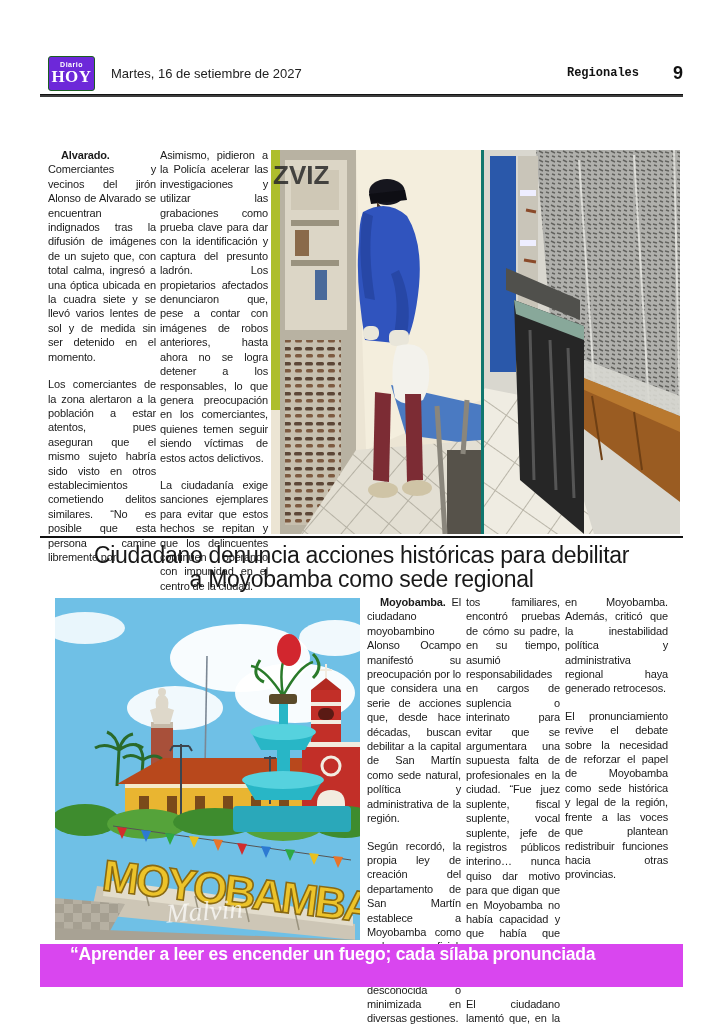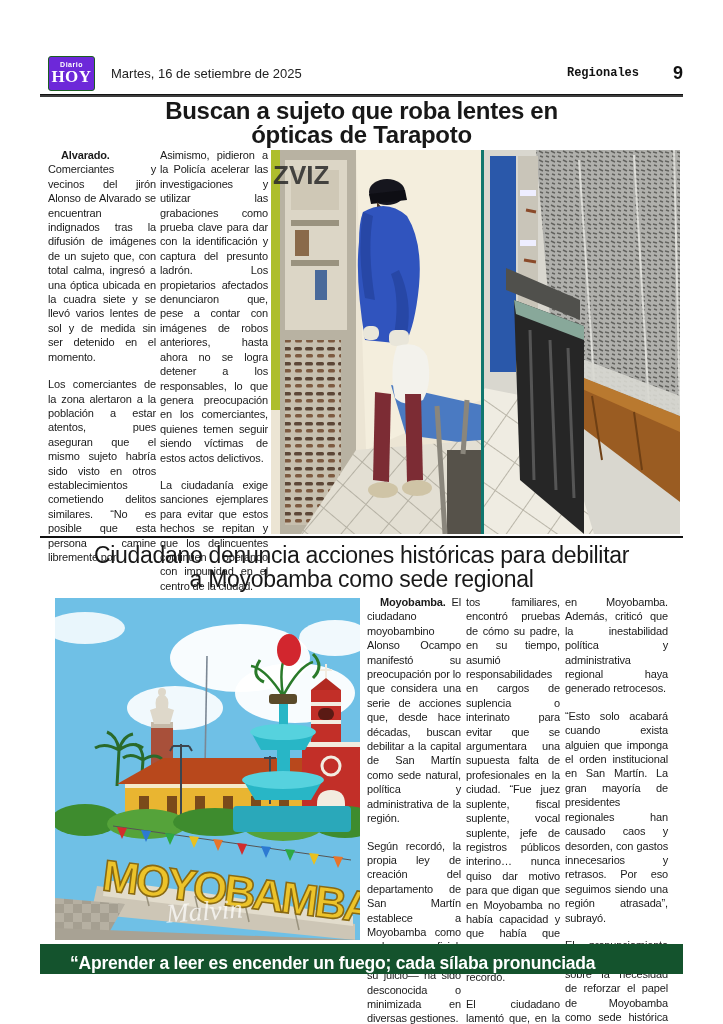--- a/index.html
+++ b/index.html
@@ -53,44 +53,41 @@
   .a1-figs { position:absolute; left:271px; top:150px; width:409px; height:384px;
     display:flex; gap:3px; background:#0f766e; }
   .a1-figs svg { display:block; height:100%; }
   .plaza-fig { position:absolute; left:55px; top:598px; width:305px; height:342px; }
   .plaza-fig svg { display:block; width:100%; height:100%; }
 
   .mid-rule { position:absolute; left:40px; right:40px; top:536px; height:2px;
     background:#111; }
 
   
-  .banner { position:absolute; left:40px; right:40px; top:944px; height:30px;
-    background:#14532d; color:#ffffff; display:flex; align-items:flex-end;
+  .banner { position:absolute; left:40px; right:40px; top:944px; height:43px;
+    background:#d946ef; color:#ffffff; display:flex; align-items:flex-start;
     padding-left:30px; font-size:17.5px; font-weight:bold; letter-spacing:-.2px; }
 </style>
 </head>
 <body>
 
 <div class="page">
 
   <div class="masthead">
     <div class="logo-box">
       <div class="logo-top">Diario</div>
       <div class="logo-main">HOY</div>
     </div>
-    <div class="date">Martes, 16 de setiembre de 2025</div>
+    <div class="date">Martes, 16 de setiembre de 2027</div>
     <div class="spacer"></div>
     <div class="section">Regionales</div>
     <div class="pagenum">9</div>
   </div>
   <div class="head-rule"></div>
 
-  <h1 class="headline1">
-    <span>Buscan a sujeto que roba lentes en ópticas de Tarapoto</span>
-  </h1>
 
   <div class="newscol a1-col1">
     <p class="indent"><span class="dateline">Alvarado.</span>
       <span>Comerciantes y vecinos del jirón Alonso de Alvarado se encuentran indignados tras la difusión de imágenes de un sujeto que, con total calma, ingresó a una óptica ubicada en la cuadra siete y se llevó varios lentes de sol y de medida sin ser detenido en el momento.</span></p>
     <p>Los comerciantes de la zona alertaron a la población a estar atentos, pues aseguran que el mismo sujeto habría sido visto en otros establecimientos cometiendo delitos similares. “No es posible que esta persona camine libremente por</p>
   </div>
 
   <div class="newscol a1-col2">
     <p>Asimismo, pidieron a la Policía acelerar las investigaciones y utilizar las grabaciones como prueba clave para dar con la identificación y captura del presunto ladrón. Los propietarios afectados denunciaron que, pese a contar con imágenes de robos anteriores, hasta ahora no se logra detener a los responsables, lo que genera preocupación en los comerciantes, quienes temen seguir siendo víctimas de estos actos delictivos.</p>
     <p>La ciudadanía exige sanciones ejemplares para evitar que estos hechos se repitan y que los delincuentes continúen operando con impunidad en el centro de la ciudad.</p>
@@ -327,21 +324,20 @@
 
   </div>
 
   <div class="newscol a2-col2">
     <p>tos familiares, encontró pruebas de cómo su padre, en su tiempo, asumió responsabilidades en cargos de suplencia o interinato para evitar que se argumentara una supuesta falta de profesionales en la ciudad. “Fue juez suplente, fiscal suplente, vocal suplente, jefe de registros públicos interino… nunca quiso dar motivo para que digan que en Moyobamba no había capacidad y que había que trasladar la sede a otra provincia”, recordó.</p>
     <p>El ciudadano lamentó que, en la actualidad, se siga utilizando esa misma justificación para desmantelar la presencia institucional</p>
   </div>
 
   <div class="newscol a2-col3">
     <p>en Moyobamba. Además, criticó que la inestabilidad política y administrativa regional haya generado retrocesos.</p>
-    <p>“Esto solo acabará cuando exista alguien que imponga el orden institucional en San Martín. La gran mayoría de presidentes regionales han causado caos y desorden, con gastos innecesarios y retrasos. Por eso seguimos siendo una región atrasada”, subrayó.</p>
     <p>El pronunciamiento revive el debate sobre la necesidad de reforzar el papel de Moyobamba como sede histórica y legal de la región, frente a las voces que plantean redistribuir funciones hacia otras provincias.</p>
   </div>
 
   <div class="banner">
     <span>“Aprender a leer es encender un fuego; cada sílaba pronunciada</span>
   </div>
 
 </div>
 
 </body></html>

